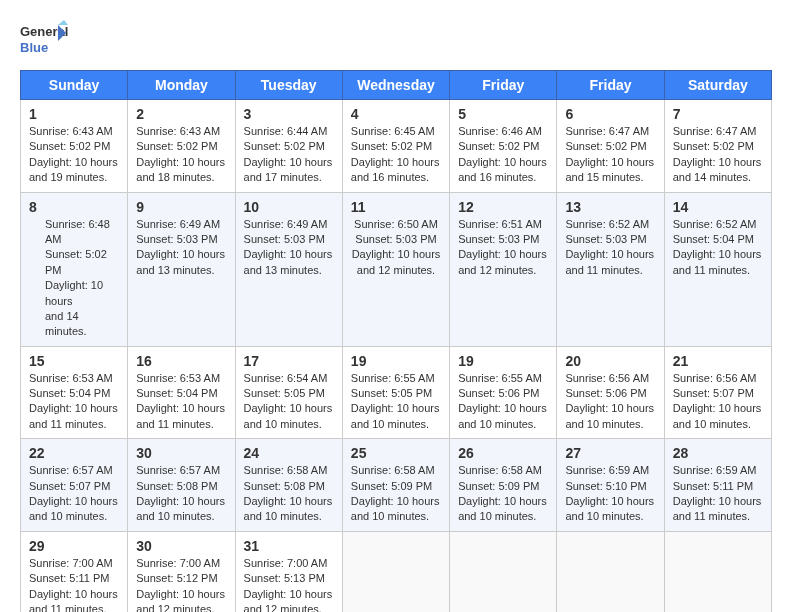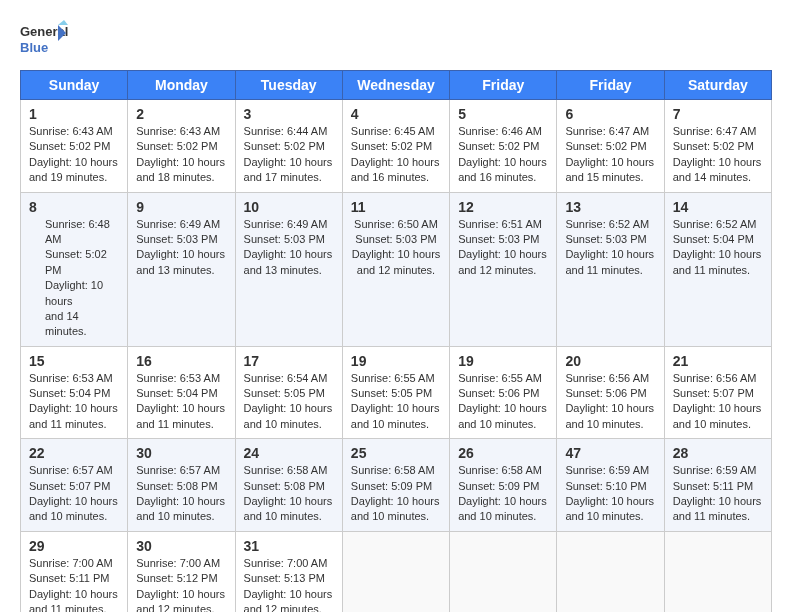--- a/index.html
+++ b/index.html
@@ -292,21 +292,21 @@
 and 10 minutes.</div>
         </td>
         <td>
           <span class="day-number">26</span>
           <div class="day-info" style="white-space: pre-line;">Sunrise: 6:58 AM
 Sunset: 5:09 PM
 Daylight: 10 hours
 and 10 minutes.</div>
         </td>
         <td>
-          <span class="day-number">47</span>
+          <span class="day-number">27</span>
           <div class="day-info" style="white-space: pre-line;">Sunrise: 6:59 AM
 Sunset: 5:10 PM
 Daylight: 10 hours
 and 10 minutes.</div>
         </td>
         <td>
           <span class="day-number">28</span>
           <div class="day-info" style="white-space: pre-line;">Sunrise: 6:59 AM
 Sunset: 5:11 PM
 Daylight: 10 hours

